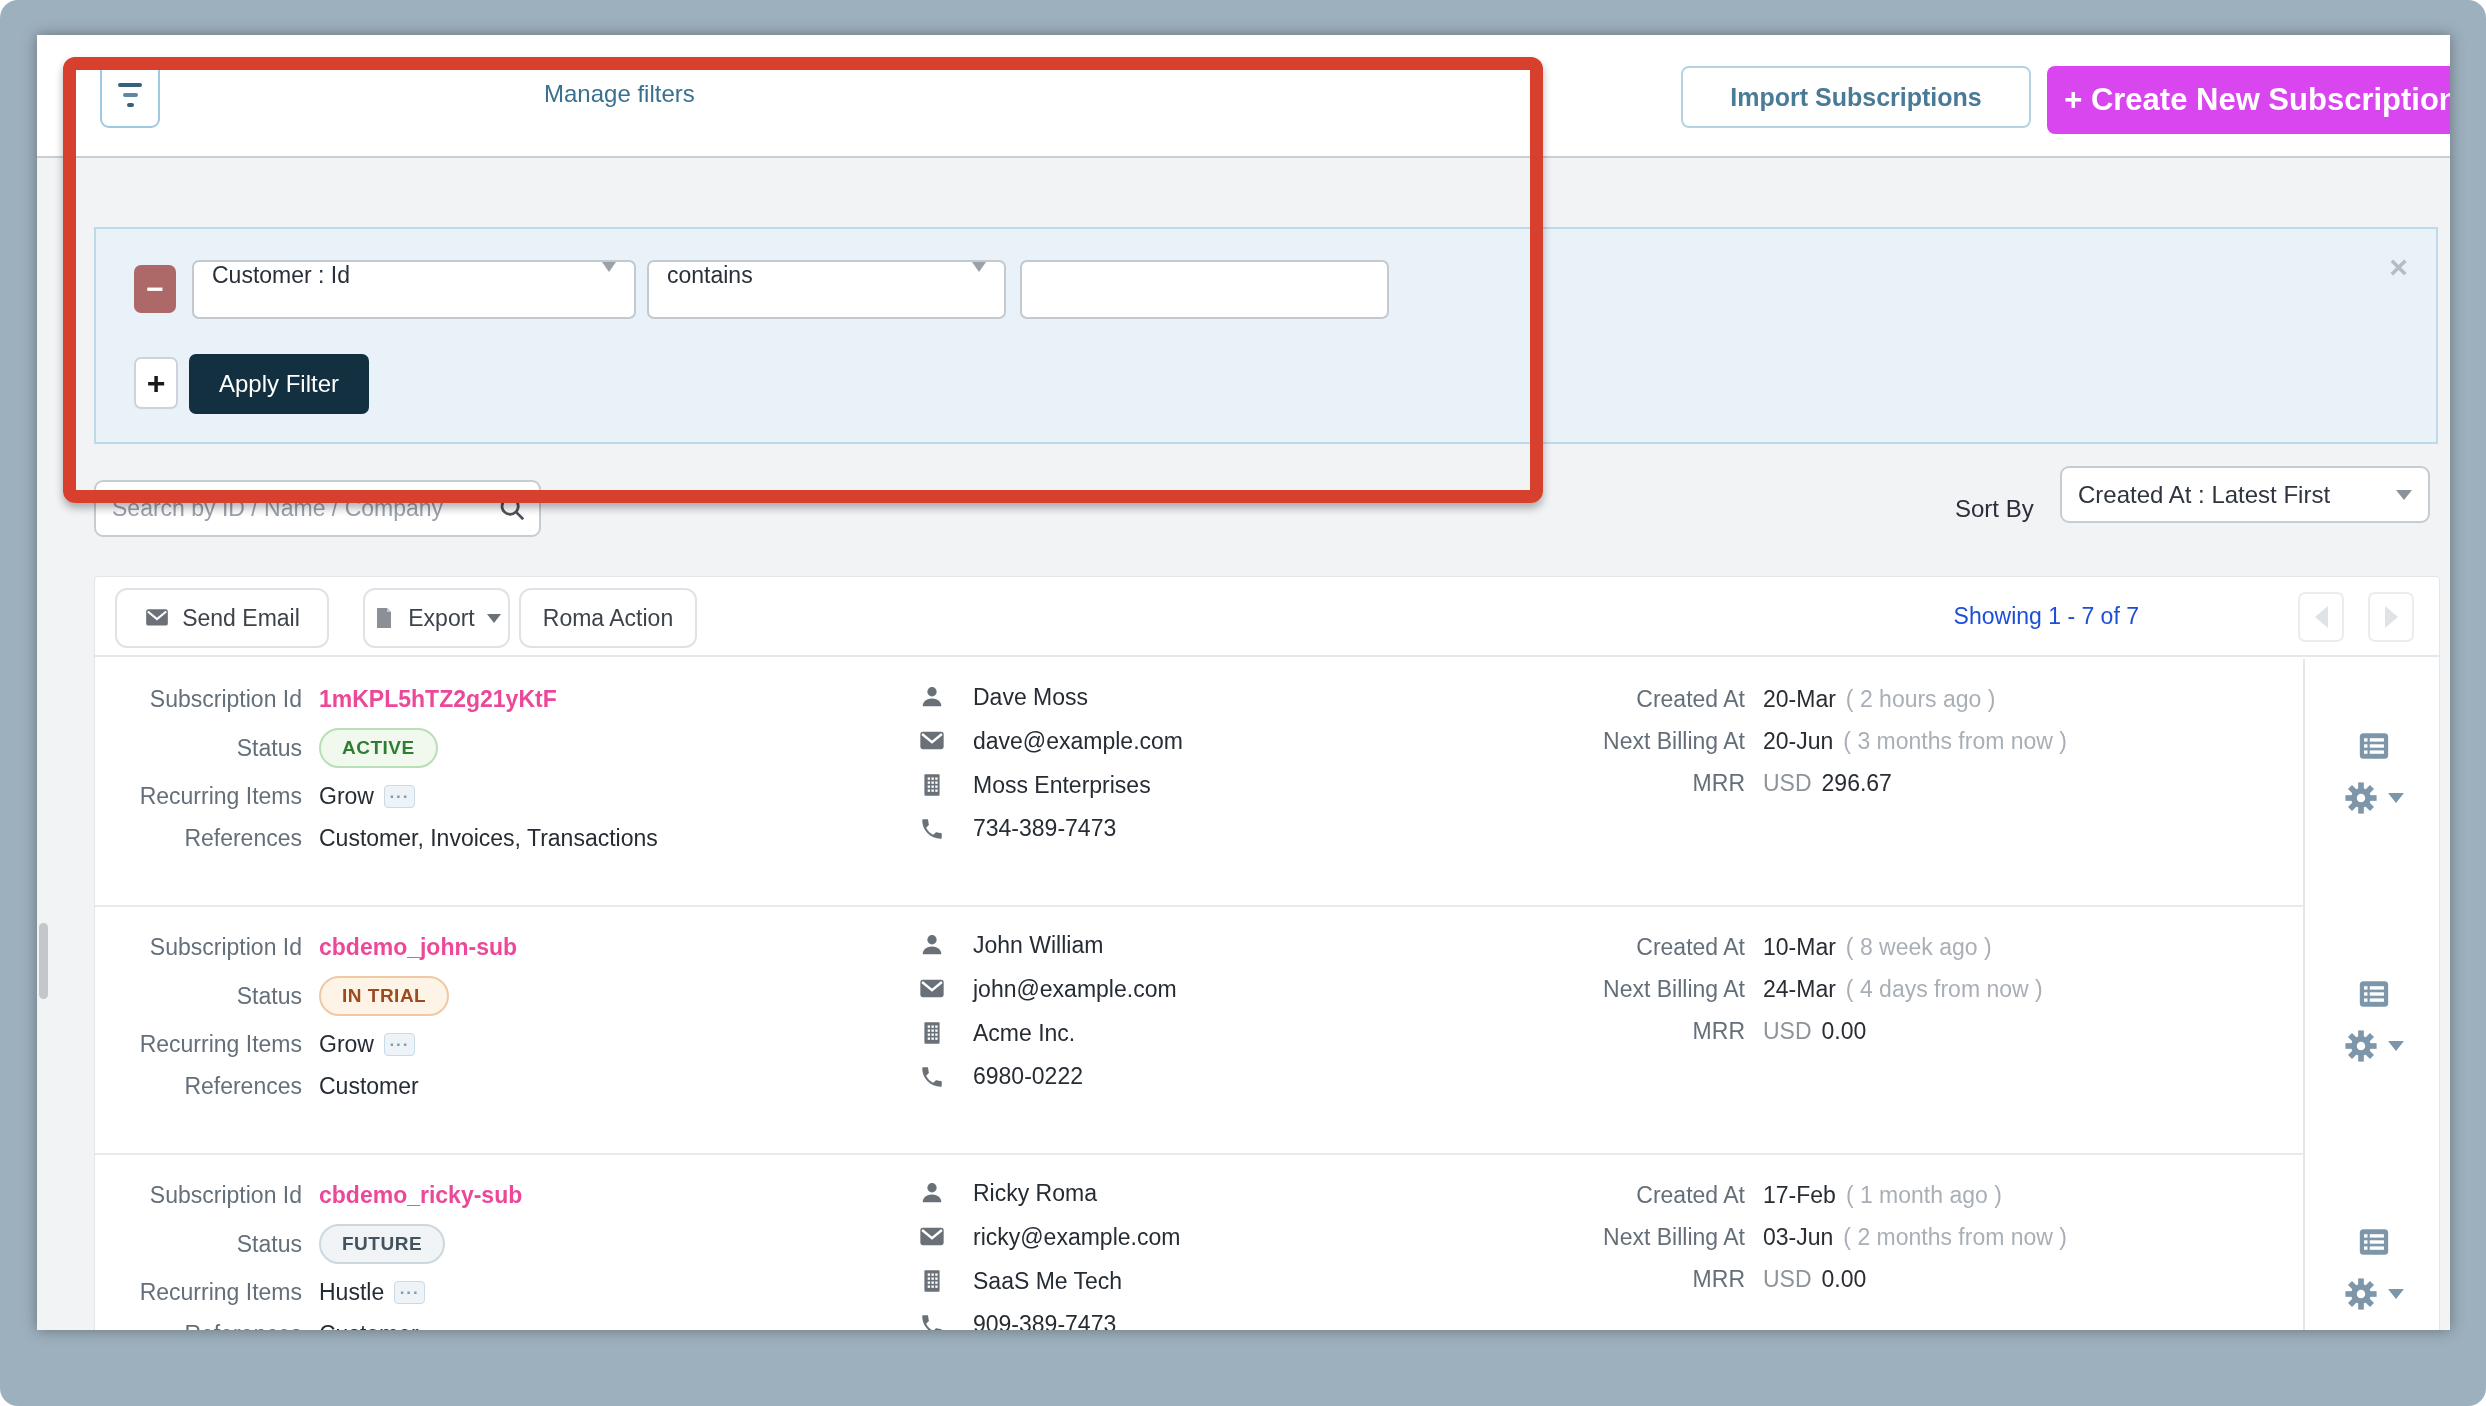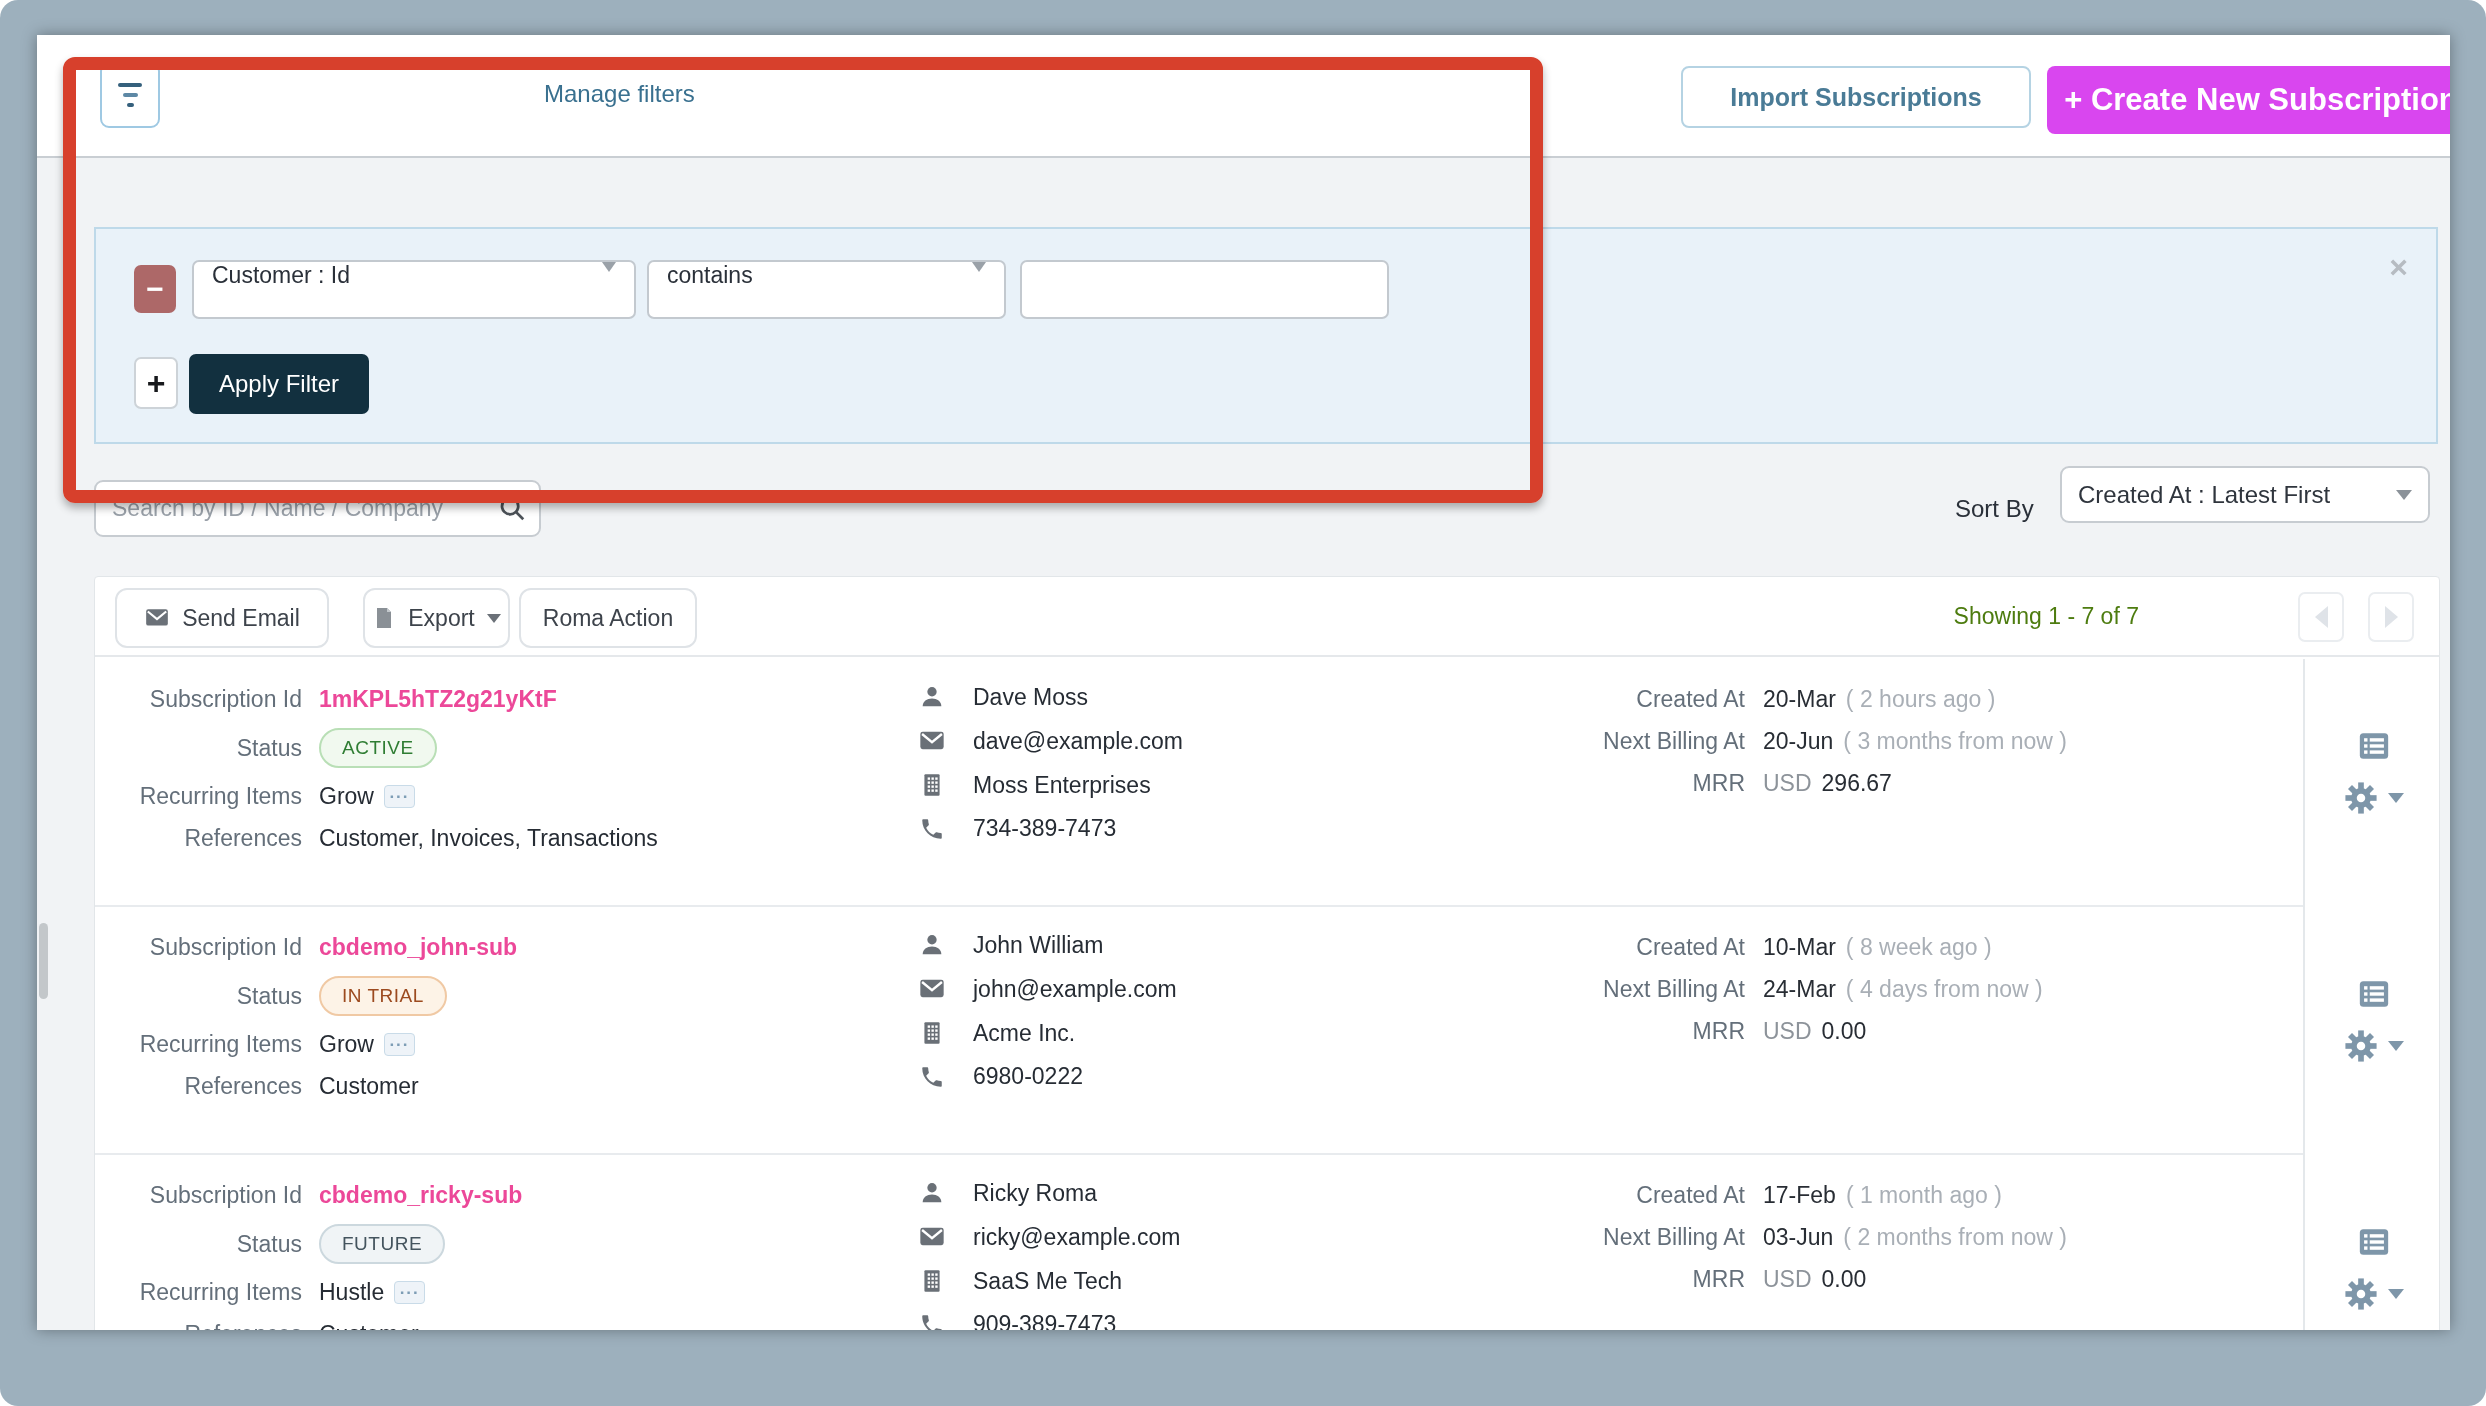--- a/index.html
+++ b/index.html
@@ -47,37 +47,37 @@
   .sort-select { position:absolute; left:2023px; top:431px; width:370px; height:57px; background:#fff; border:2px solid #c7ccd1; border-radius:9px; display:flex; align-items:center; padding:0 16px; font-size:24px; color:#2f353d; cursor:pointer; }
 
   
   .card { position:absolute; left:57px; top:541px; width:2346px; height:760px; background:#ffffff; border:1px solid #e2e6e9; border-radius:4px 4px 0 0; overflow:hidden; }
   .card-toolbar { position:relative; height:80px; border-bottom:2px solid #e5e8eb; }
   .t-btn { position:absolute; top:11px; height:60px; background:#fff; border:2px solid #dfe3e7; border-radius:12px; display:flex; align-items:center; justify-content:center; gap:12px; font-size:23px; color:#3d434b; cursor:pointer; }
   .t-send { left:20px; width:214px; }
   .t-export { left:268px; width:147px; }
   .t-bulk { left:424px; width:178px; }
   .t-caret { width:0; height:0; border-left:7px solid transparent; border-right:7px solid transparent; border-top:9px solid #6b7178; }
-  .showing { position:absolute; right:300px; top:26px; font-size:23px; color:#4d7c0f; }
+  .showing { position:absolute; right:300px; top:26px; font-size:23px; color:#1d4ed8; }
   .pag-btn { position:absolute; top:15px; width:46px; height:50px; background:#fff; border:2px solid #eaedf0; border-radius:7px; display:flex; align-items:center; justify-content:center; cursor:pointer; }
   .pag-prev { left:2203px; } .pag-next { left:2273px; }
   .tri-l { width:0;height:0;border-top:11px solid transparent;border-bottom:11px solid transparent;border-right:13px solid #dfe3e8; }
   .tri-r { width:0;height:0;border-top:11px solid transparent;border-bottom:11px solid transparent;border-left:13px solid #dfe3e8; }
 
   
   .rows { position:absolute; left:0; top:82px; width:2208px; }
   .actions-col { position:absolute; left:2208px; top:82px; bottom:0; width:138px; border-left:2px solid #e4e8eb; }
   .sub-row { position:relative; height:248px; border-bottom:2px solid #e8ebee; }
   .sub-row:last-child { border-bottom:none; }
   .line { display:flex; align-items:center; margin-bottom:15px; }
   .col-left { position:absolute; left:20px; top:27px; width:900px; }
   .lbl { width:187px; text-align:right; font-size:23px; color:#646f7a; flex:none; }
   .val { margin-left:17px; font-size:23px; color:#262c34; display:flex; align-items:center; }
   .sub-id { font-weight:bold; color:#ec4899; cursor:pointer; }
-  .badge { display:inline-block; font-size:19px; font-weight:400; letter-spacing:.5px; padding:7px 21px; border-radius:22px; border:2px solid;text-align:right; }
+  .badge { display:inline-block; font-size:19px; font-weight:700; letter-spacing:.5px; padding:7px 21px; border-radius:22px; border:2px solid;text-align:right; }
   .dots-box { display:inline-flex; align-items:center; justify-content:center; width:31px; height:23px; margin-left:10px; background:#eef3f8; border:1px solid #c9dbe8; border-radius:4px; color:#7d9db5; font-size:17px; font-weight:bold; letter-spacing:1px; line-height:10px; cursor:pointer; }
   .col-mid { position:absolute; left:822px; top:24px; }
   .col-mid .line { margin-bottom:16px; }
   .mid-ic { width:30px; display:flex; justify-content:center; flex:none; }
   .mid-tx { margin-left:26px; font-size:23px; color:#262c34; }
   .col-right { position:absolute; left:1180px; top:27px; width:900px; }
   .rlbl { width:470px; text-align:right; font-size:23px; color:#646f7a; flex:none; }
   .rval { margin-left:18px; font-size:23px; color:#282d34; font-weight:500; }
   .rrel { margin-left:10px; font-size:23px; color:#a9afb6; }
   .mrr-cur { color:#8d939a; font-weight:400; }

